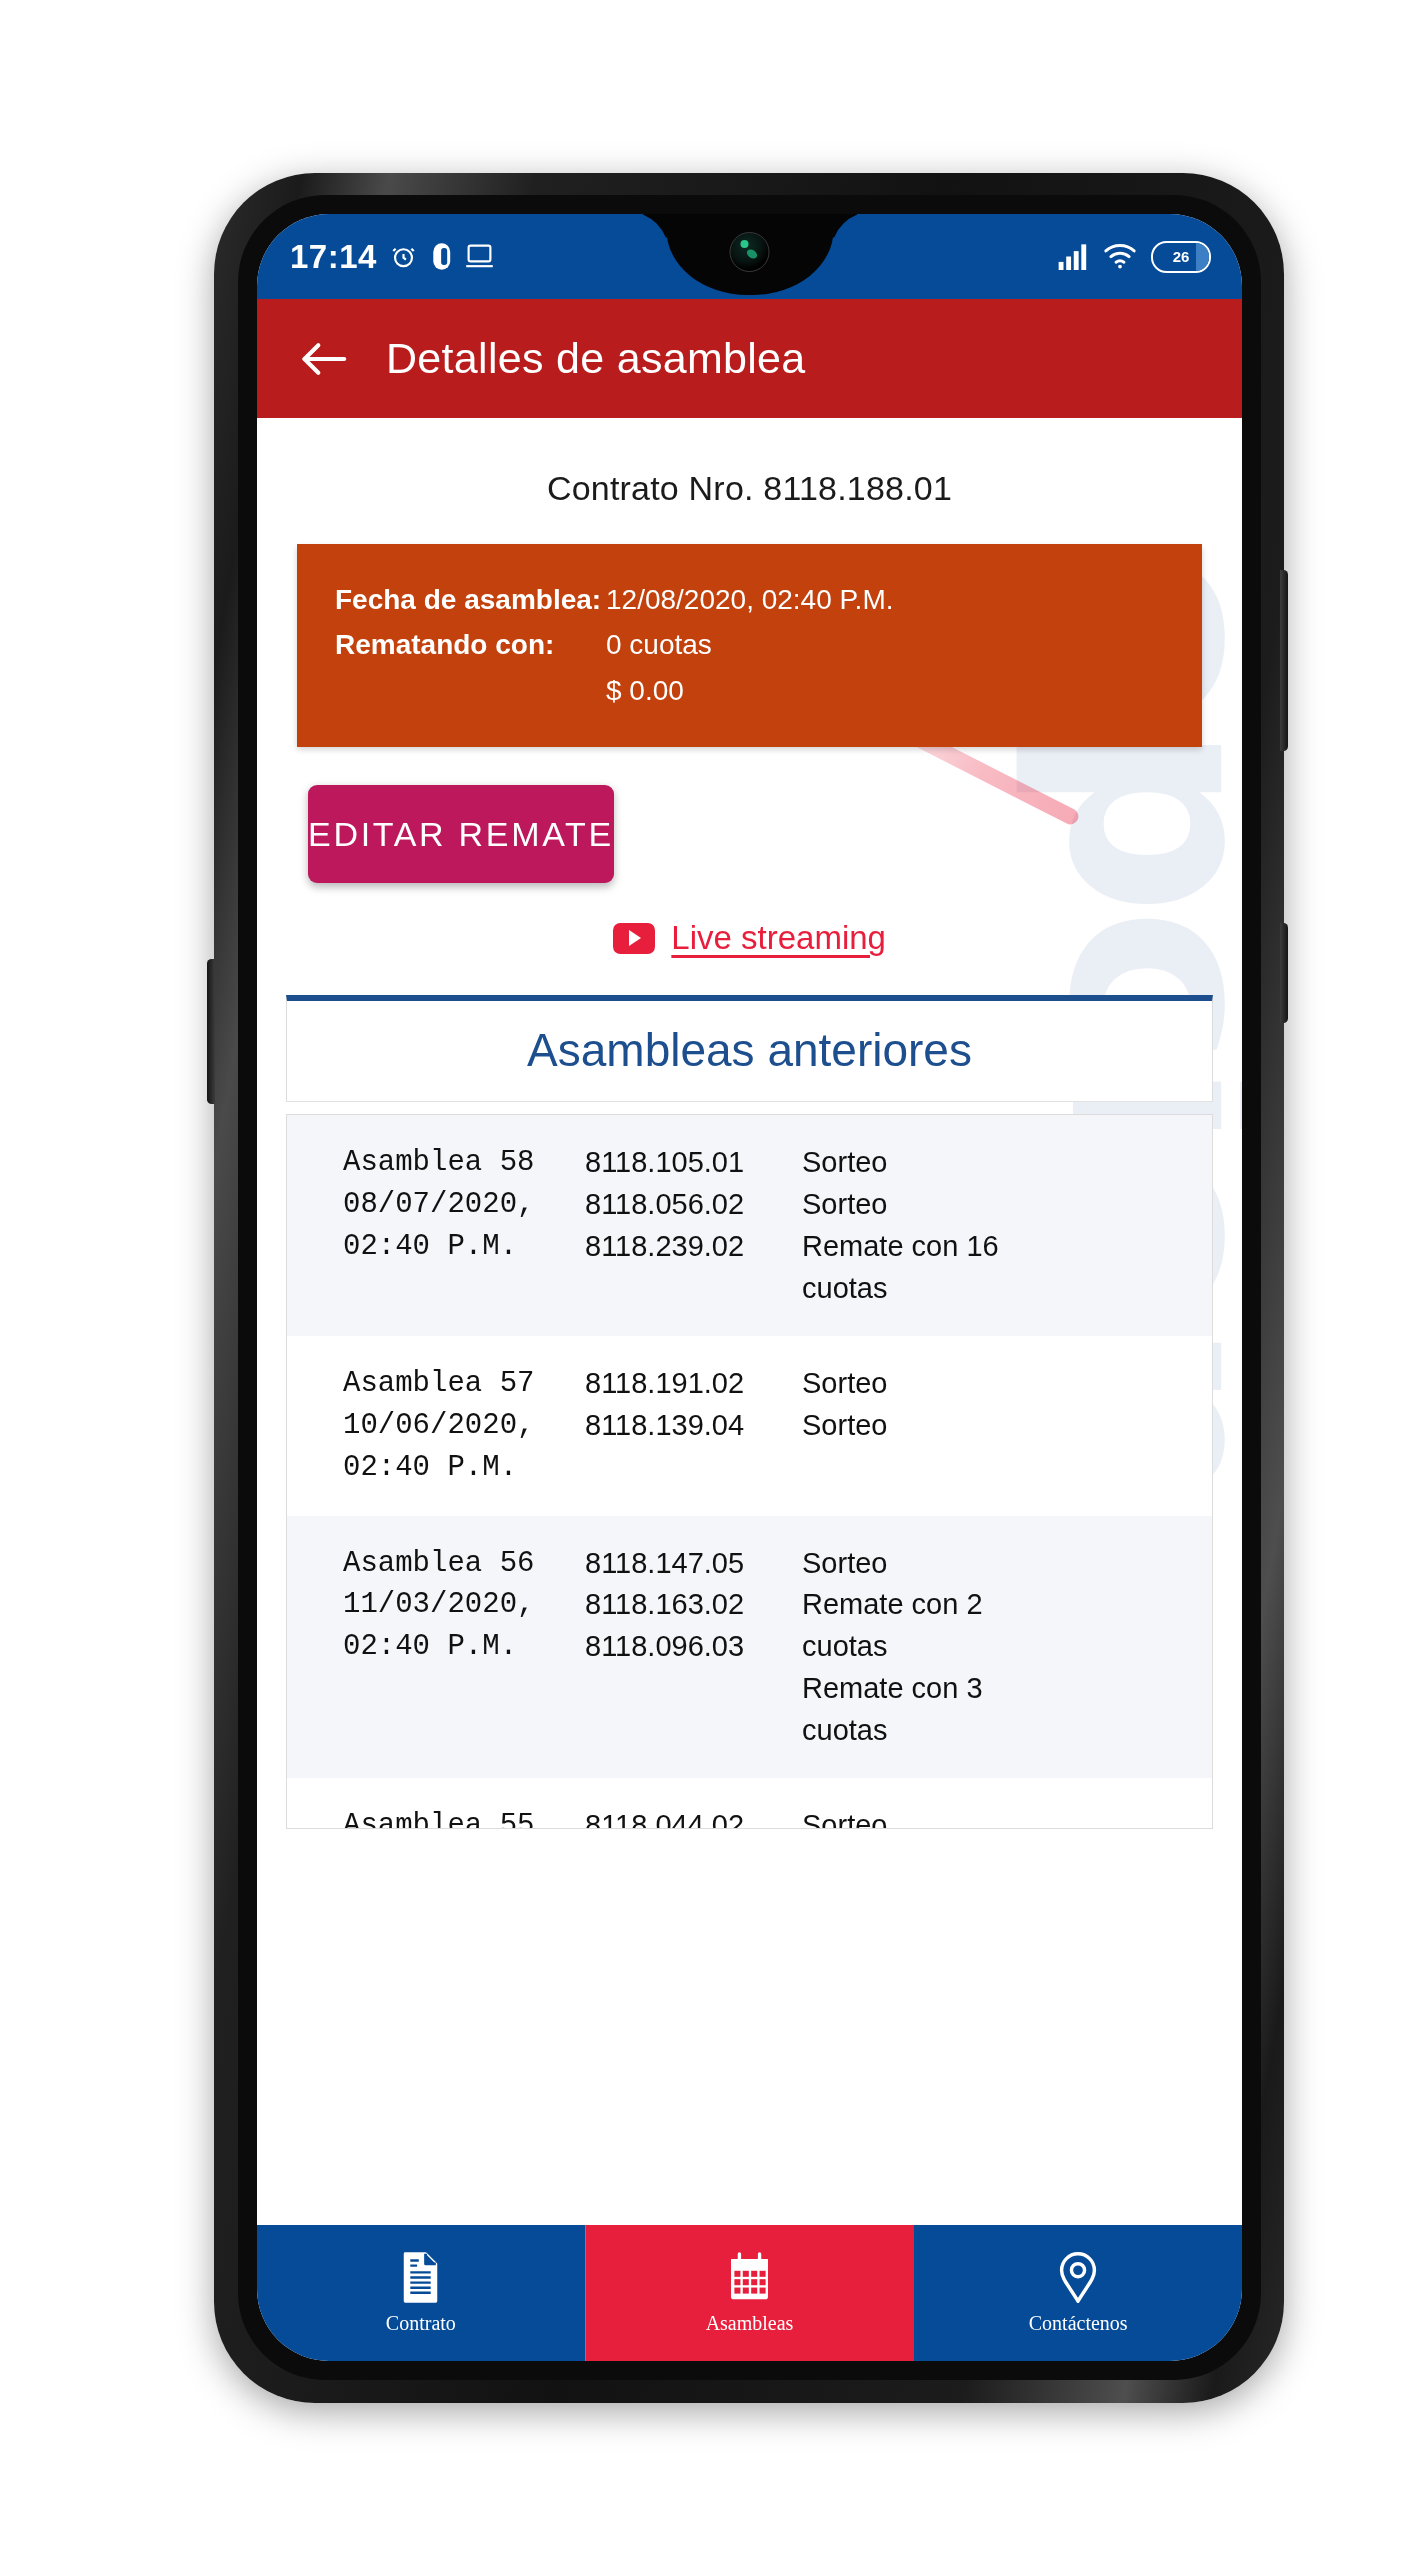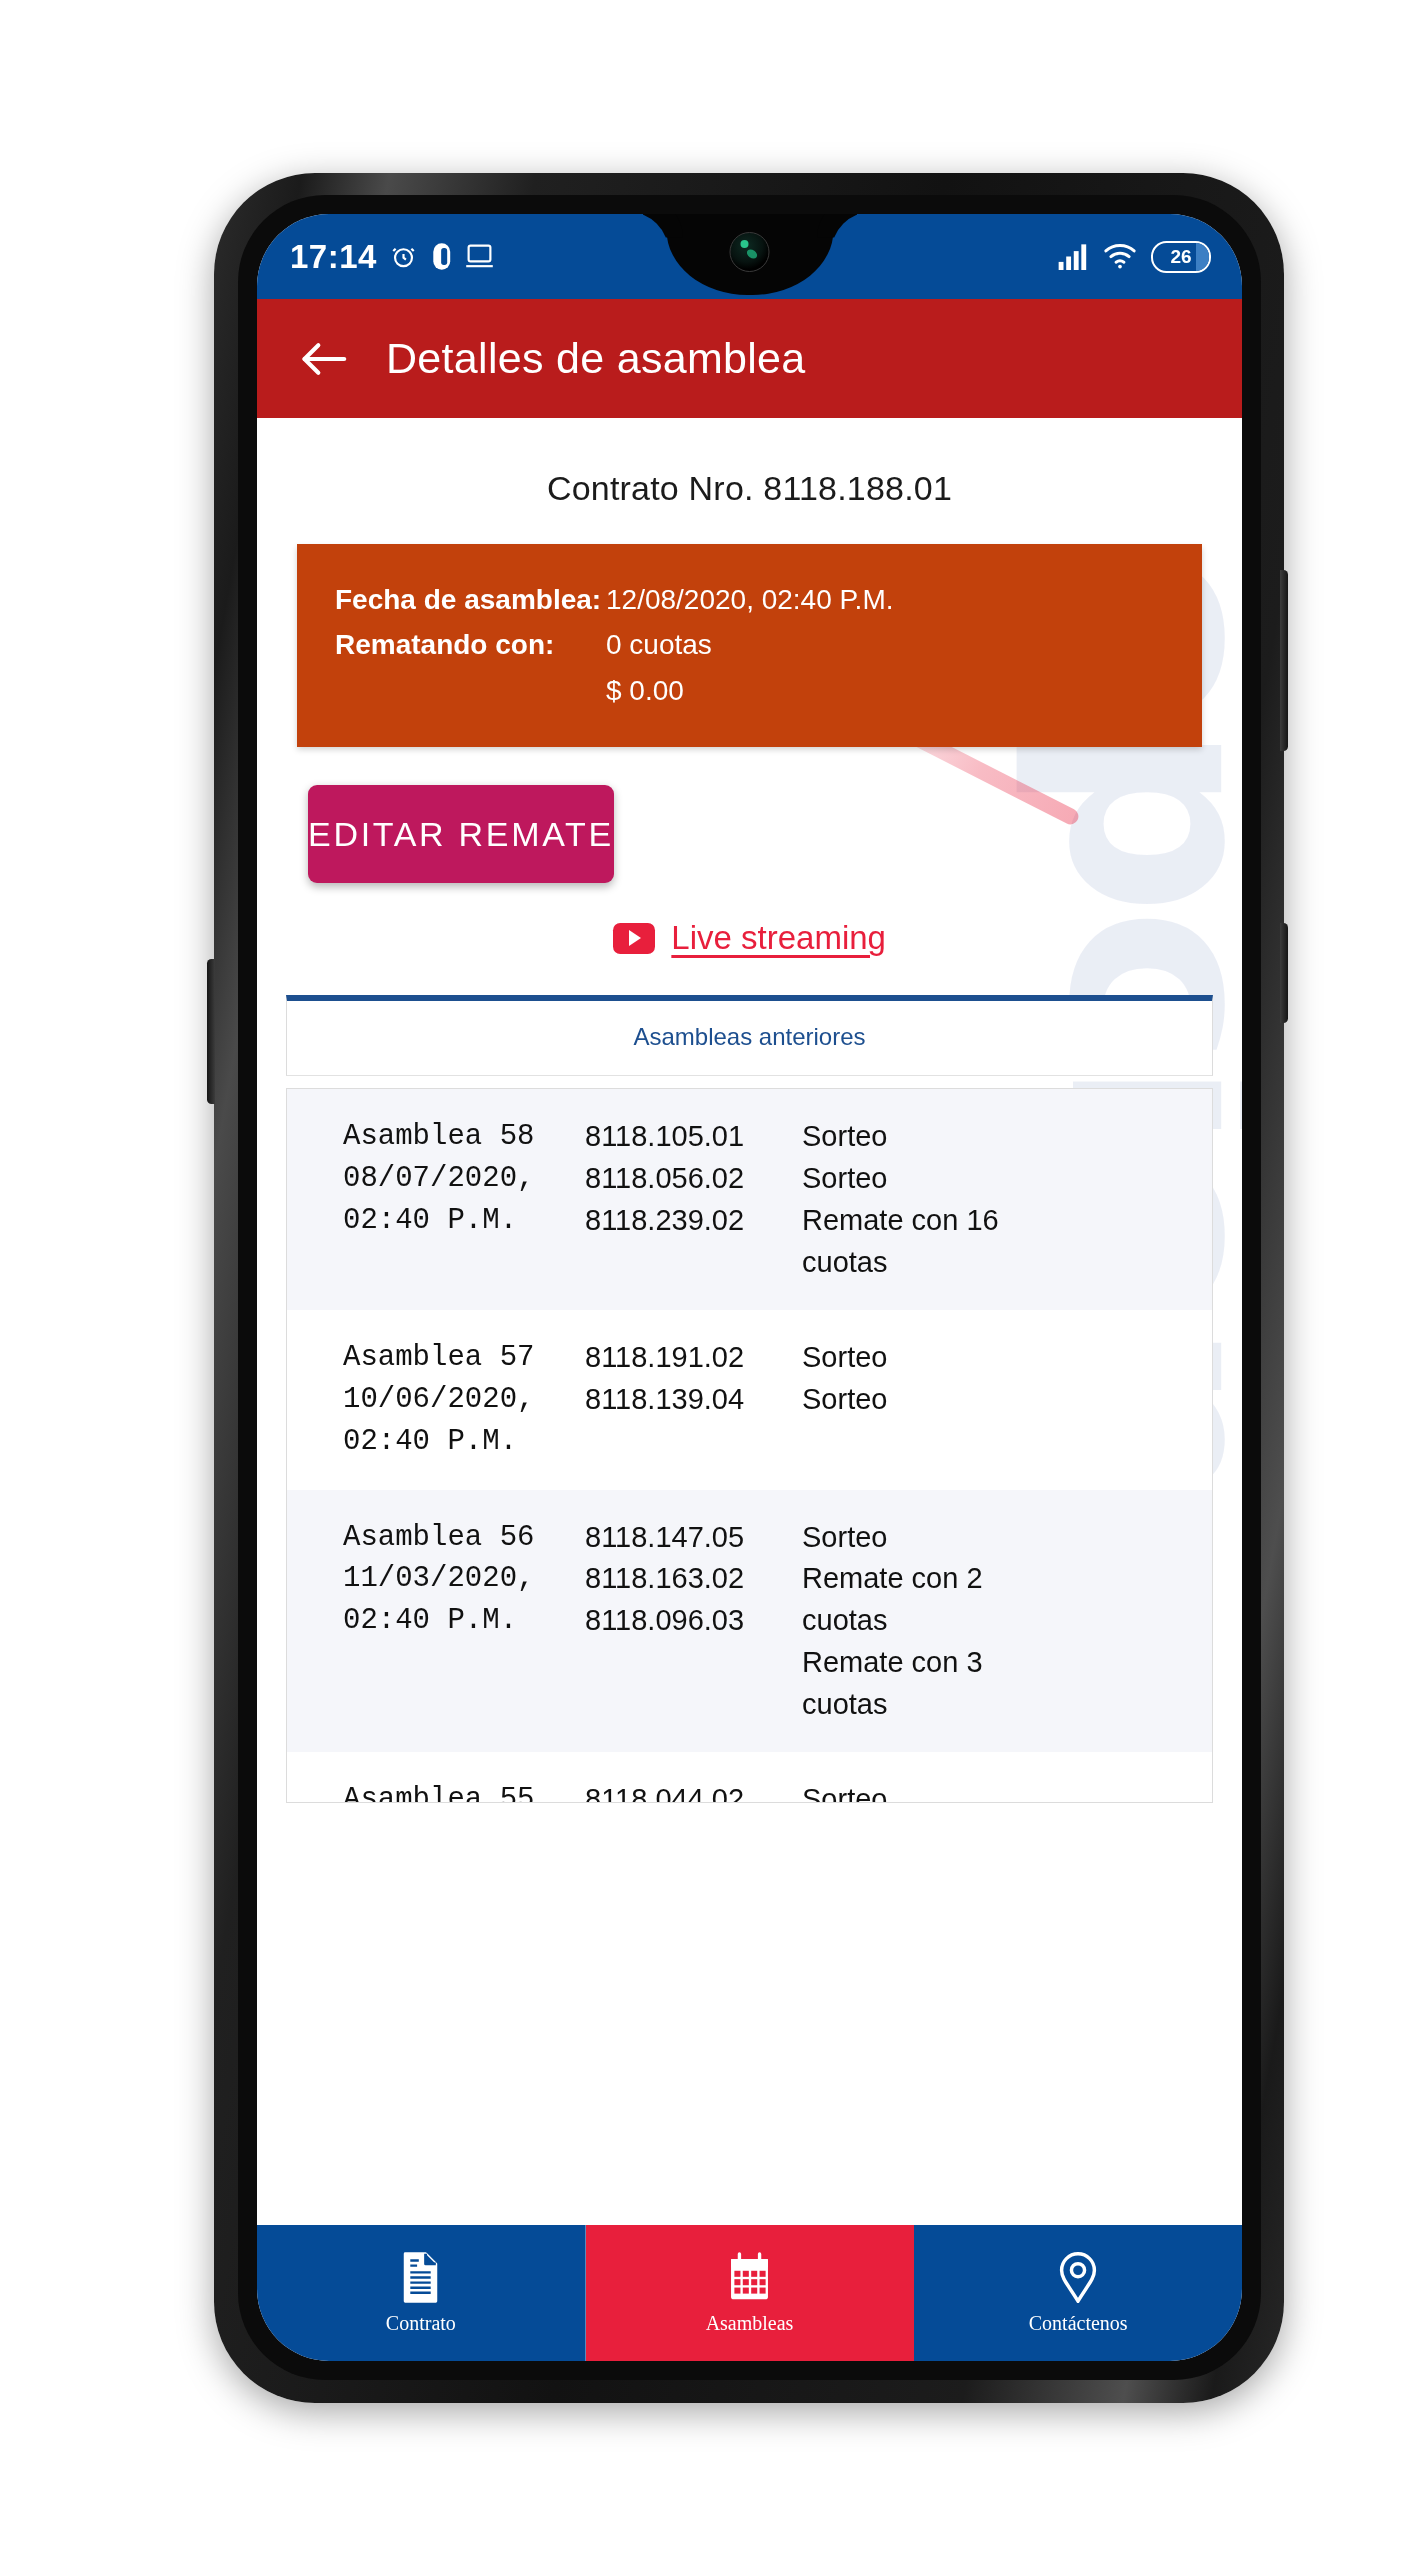--- a/index.html
+++ b/index.html
@@ -120,21 +120,21 @@
   .sb-left { display: flex; align-items: center; gap: 11.8px; }
   .sb-time { font-size: 33px; font-weight: 700; letter-spacing: 0.5px; }
   .sb-right { display: flex; align-items: center; gap: 13.6px; }
   .ic { display: inline-flex; align-items: center; justify-content: center; }
   .batt {
     position: relative;
     width: 60px; height: 32px;
     border: 2.7px solid #ffffff;
     border-radius: 15.4px;
     display: flex; align-items: center; justify-content: center;
-    font-size: 19px; font-weight: 700;
+    font-size: 15px; font-weight: 700;
     overflow: hidden;
   }
   .batt .fill { position:absolute; right:0; top:0; bottom:0; width:24%; background:#3c7fc4; }
   .batt span { position: relative; z-index: 2; }
 
   
   .appbar {
     height: 119px;
     background: #b91c1c;
     display: flex;
@@ -253,21 +253,21 @@
     position: relative; z-index: 2;
     margin: 38px 29px 0;
     border-top: 6.3px solid #1d4f8f;
     border-left: 0.9px solid #dcdcdc;
     border-right: 0.9px solid #dcdcdc;
     border-bottom: 0.9px solid #e2e2e2;
     background: #ffffff;
     text-align: center;
     padding: 22px 0 23.5px;
   }
-  .section-head span { font-size: 24px; color: #1d4f8f; }
+  .section-head span { font-size: 46px; color: #1d4f8f; }
 
   .table-wrap {
     position: relative; z-index: 2;
     margin: 12.7px 29px 0;
     border: 0.9px solid #dcdcdc;
     background: #ffffff;
     height: 715px;
     overflow: hidden;
   }
   .trow {

